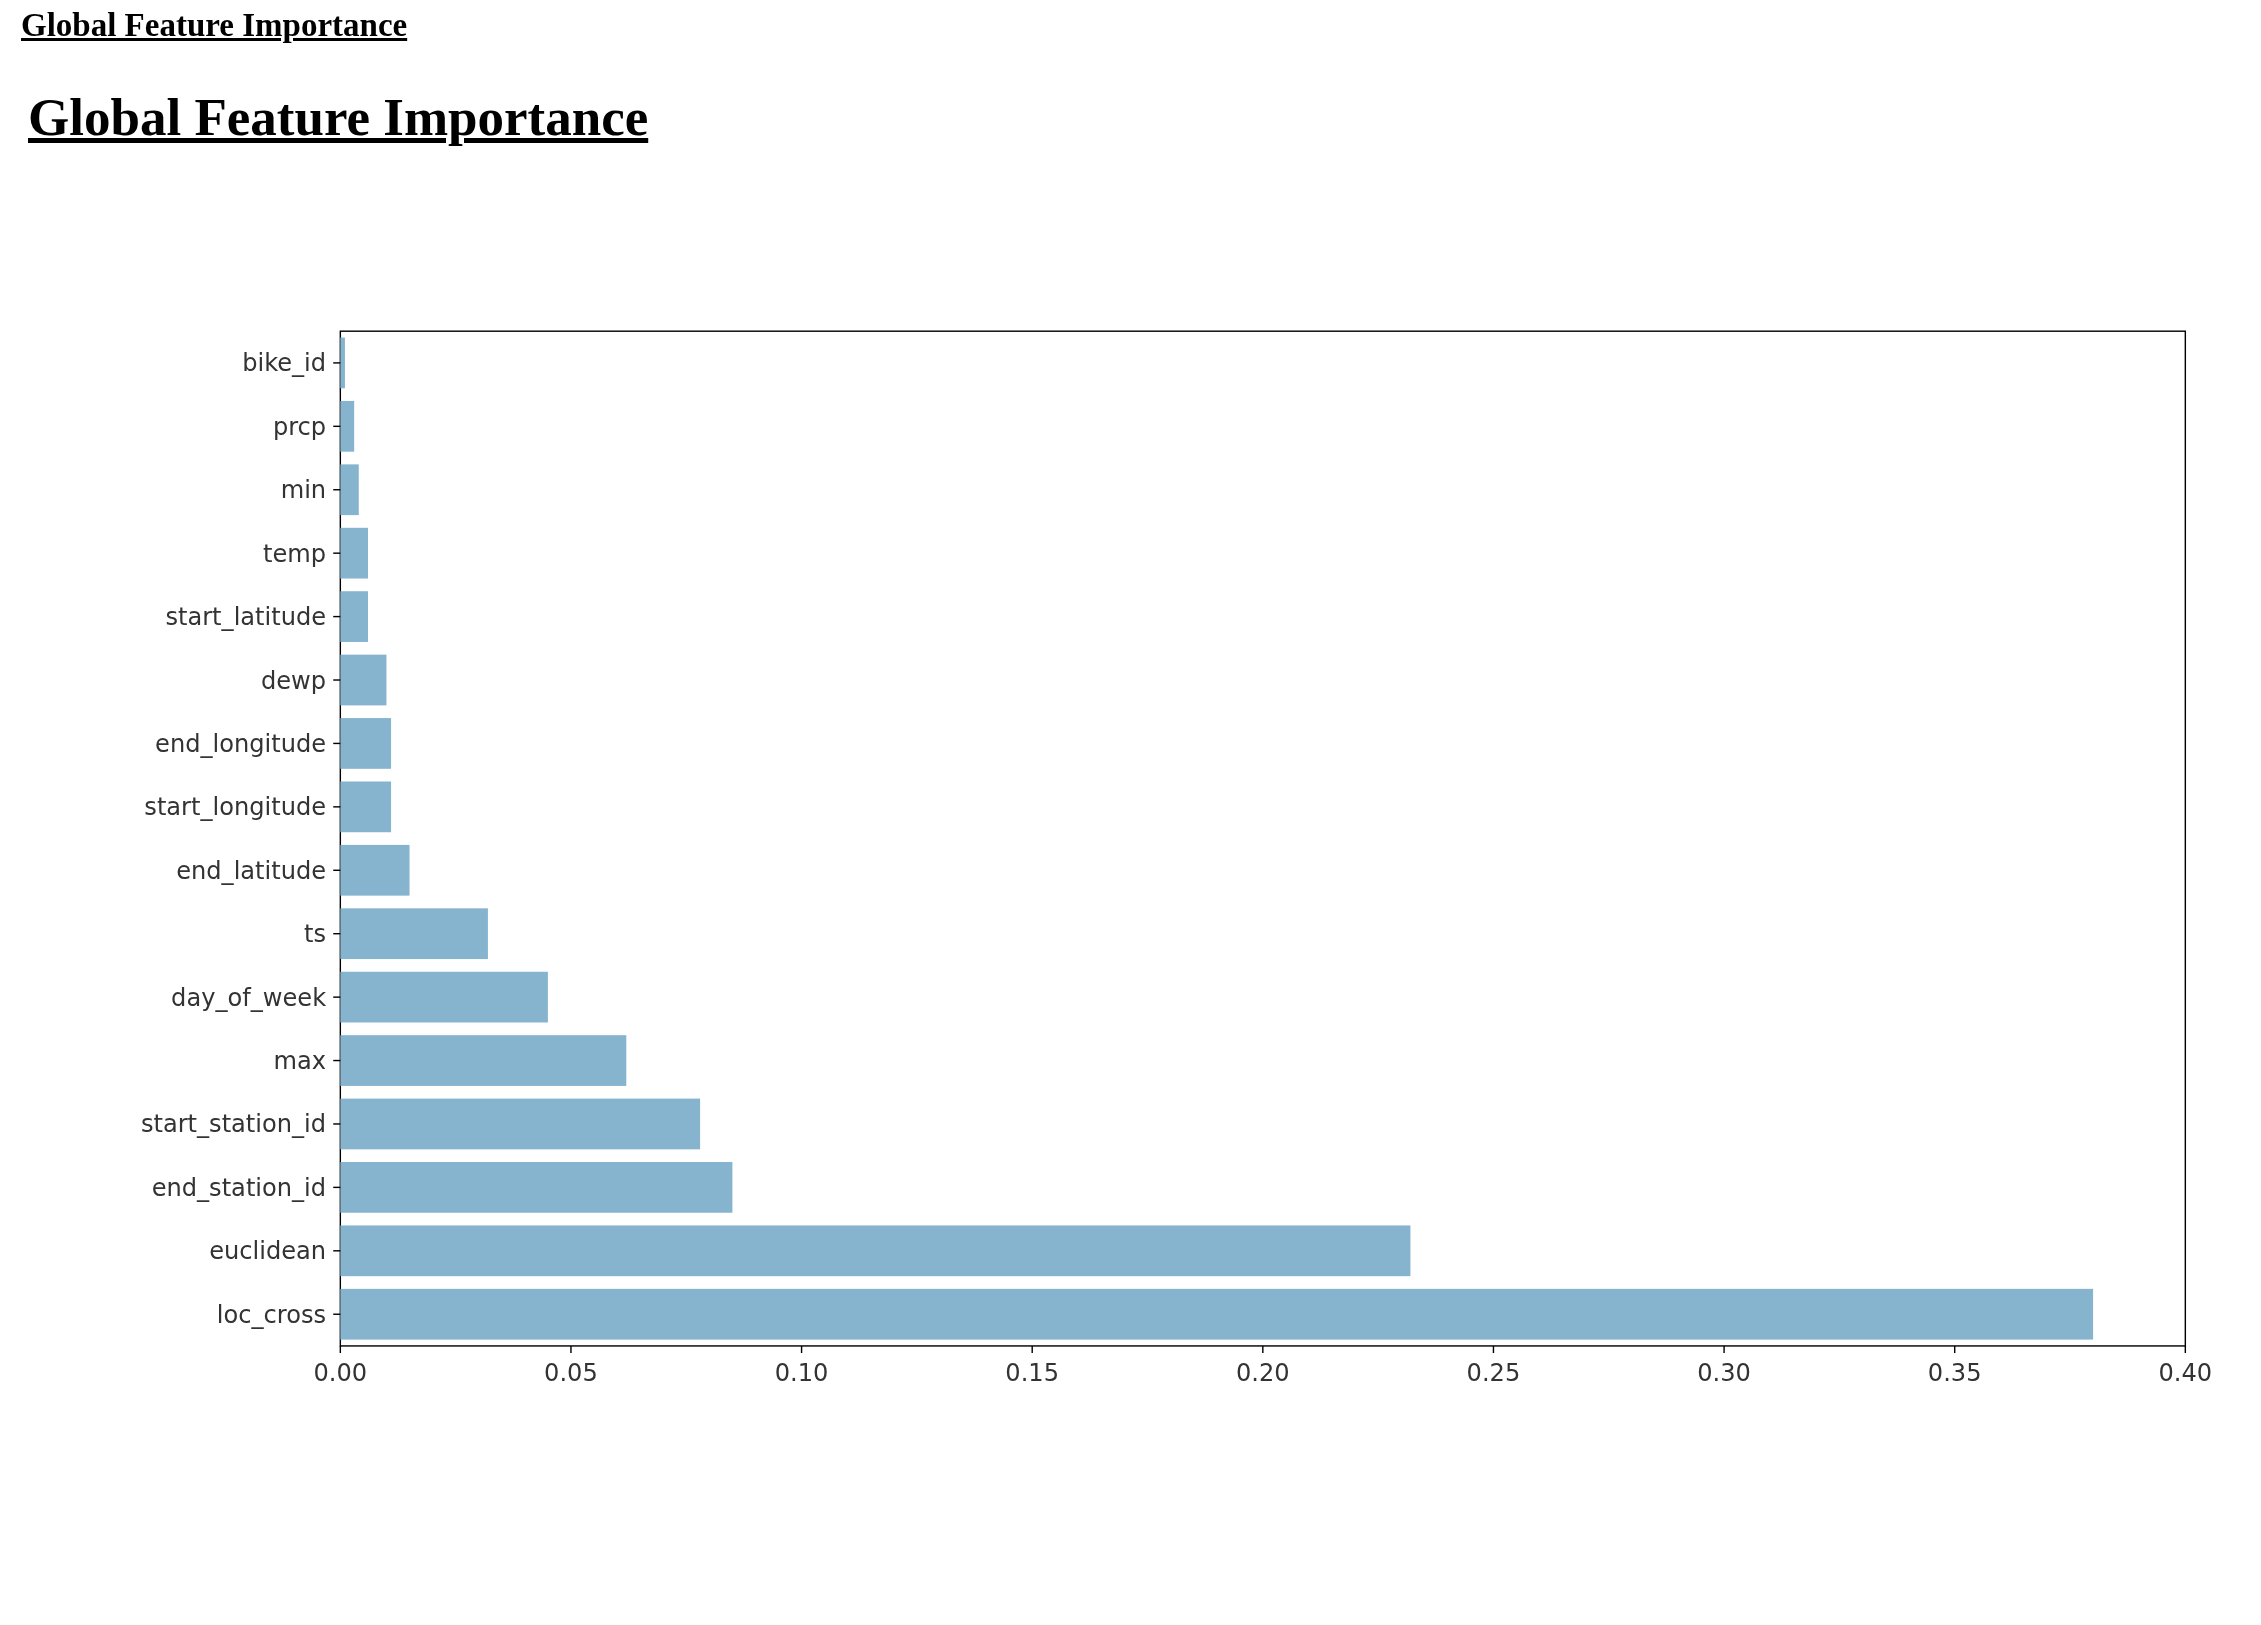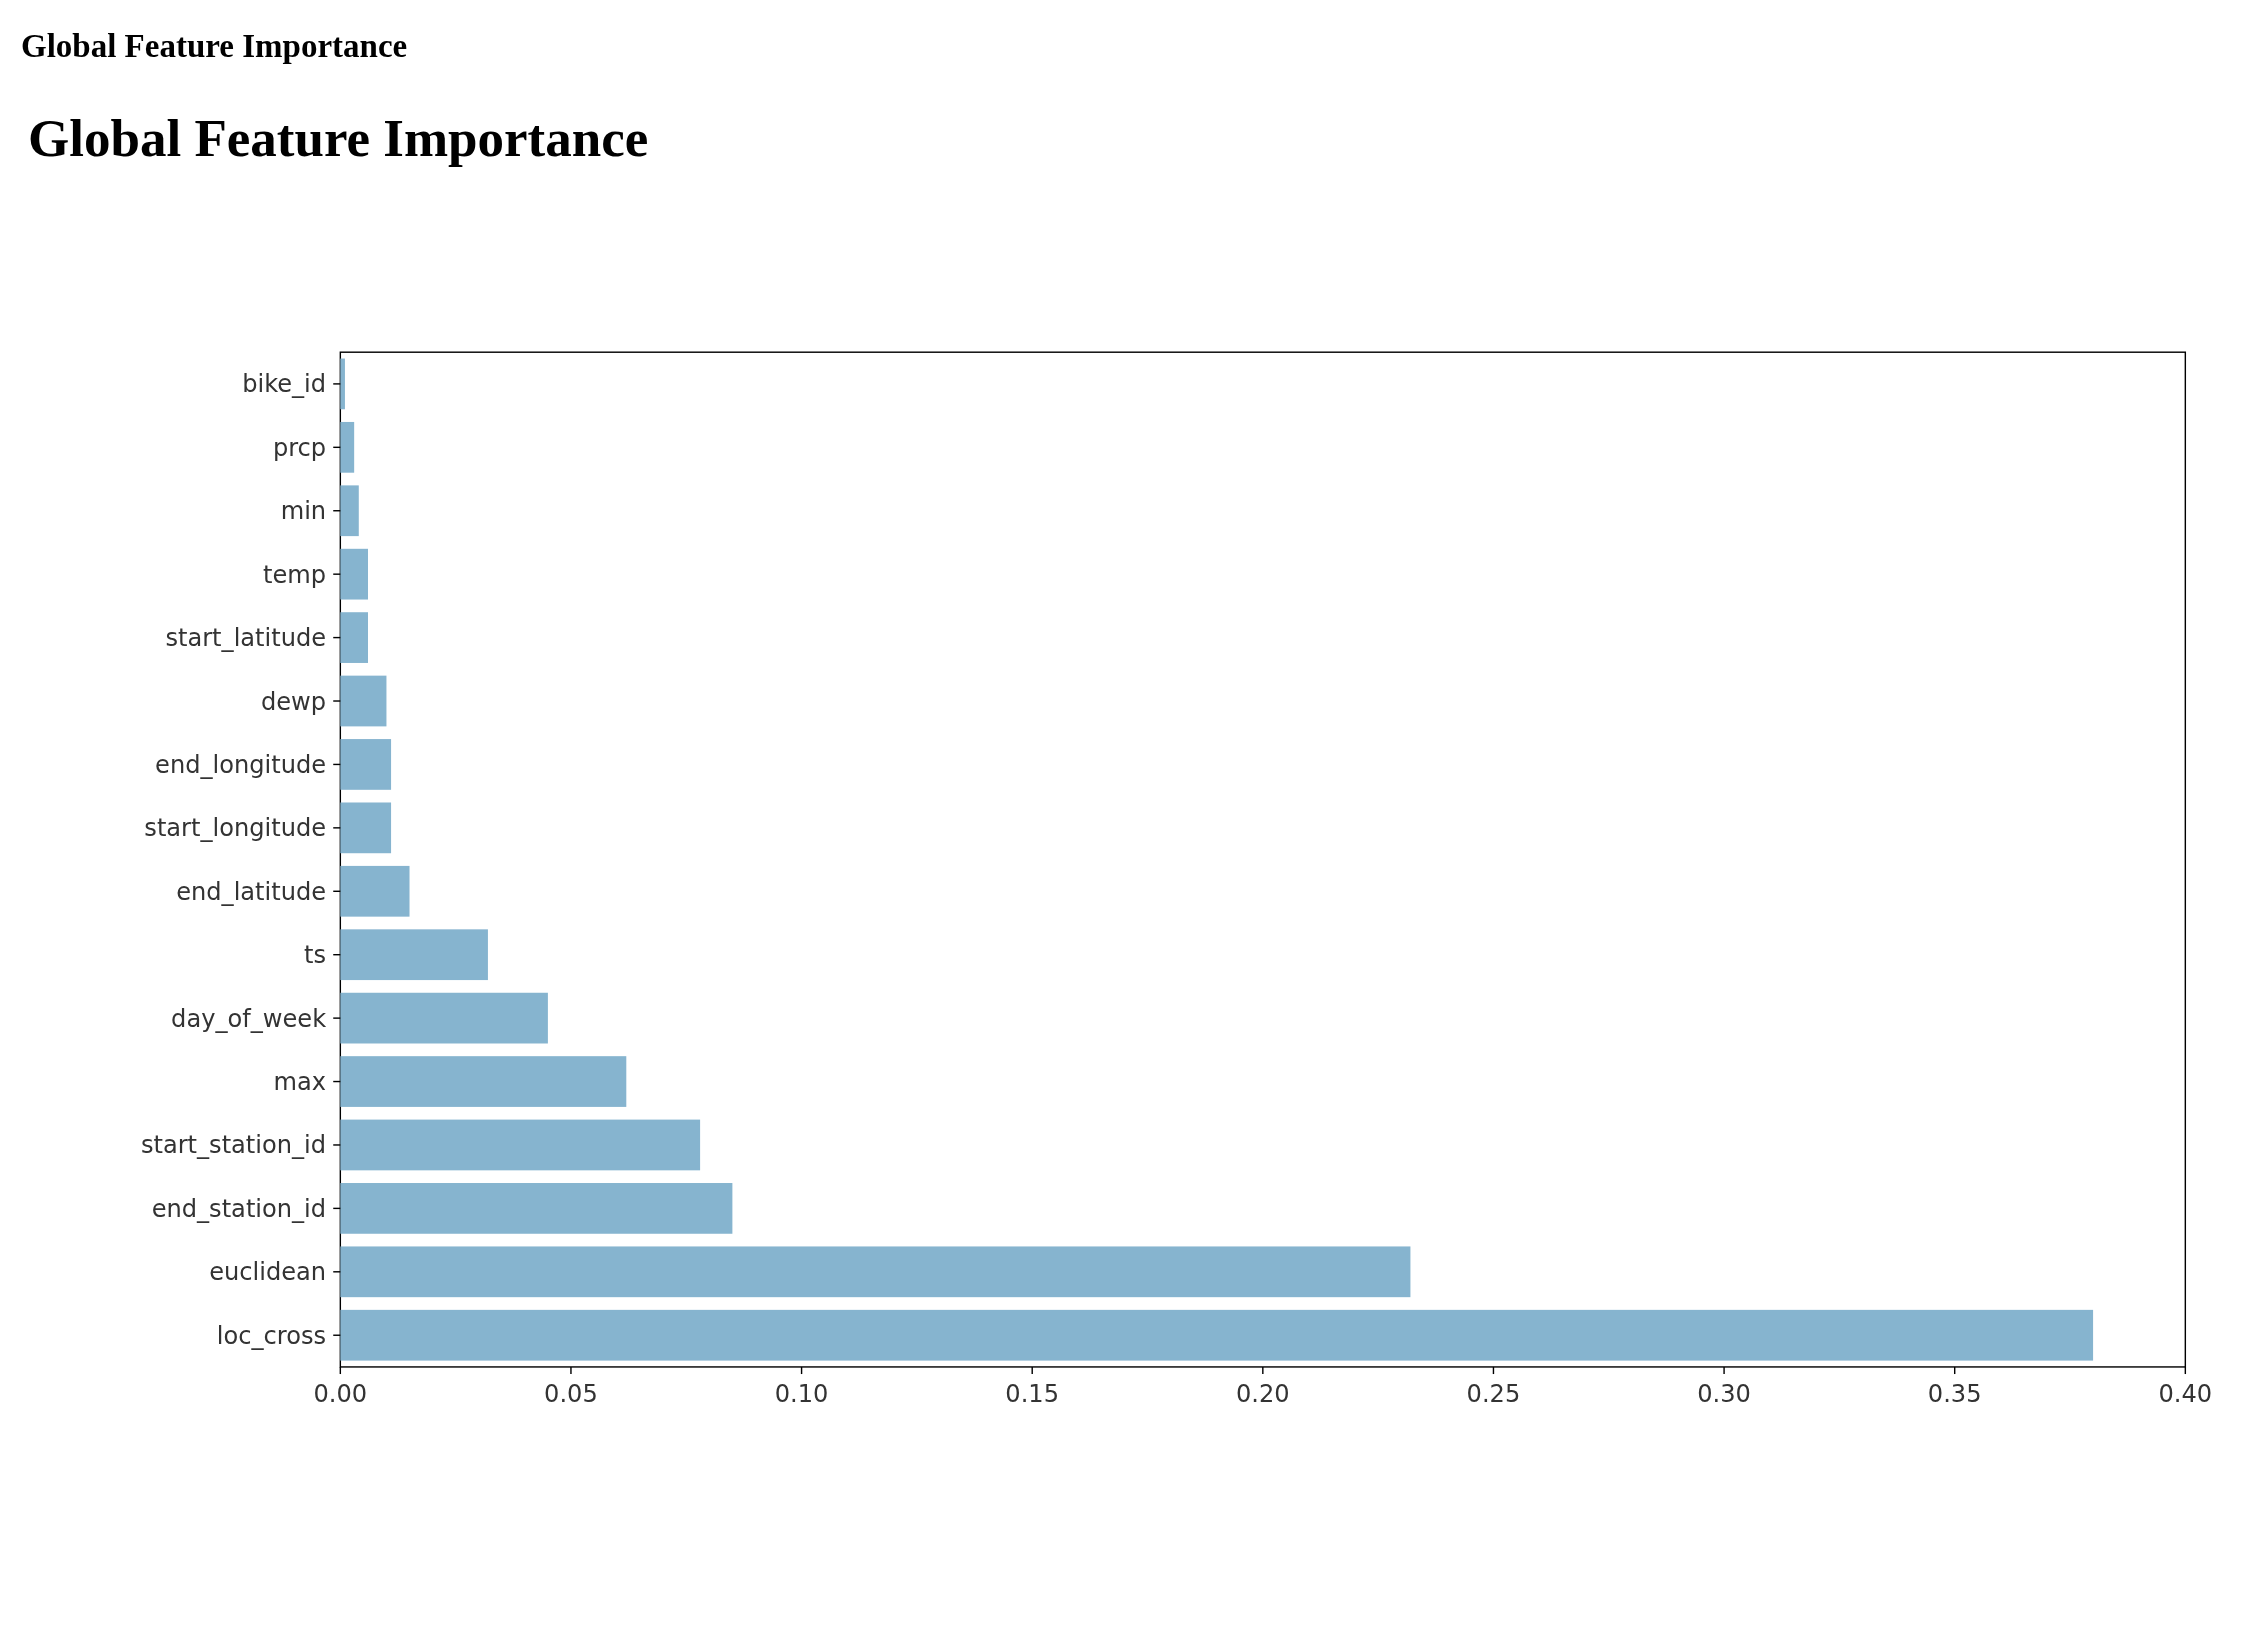--- a/index.html
+++ b/index.html
@@ -7,21 +7,22 @@
     padding: 0;
     background: #ffffff;
     font-family: "Times New Roman", Times, serif;
     color: #000;
   }
   .page {
     width: 2261px;
     height: 1625px;
     position: relative;
     box-sizing: border-box;
-    padding: 28px 21px;
+    padding: 7px 21px;
+    text-decoration: underline;
   }
   .doc-heading {
     font-size: 33px;
     font-weight: 700;
     margin: 0 0 43px 0;
   }
   .chart-block {
     padding-left: 7px;
   }
   .chart-title {

